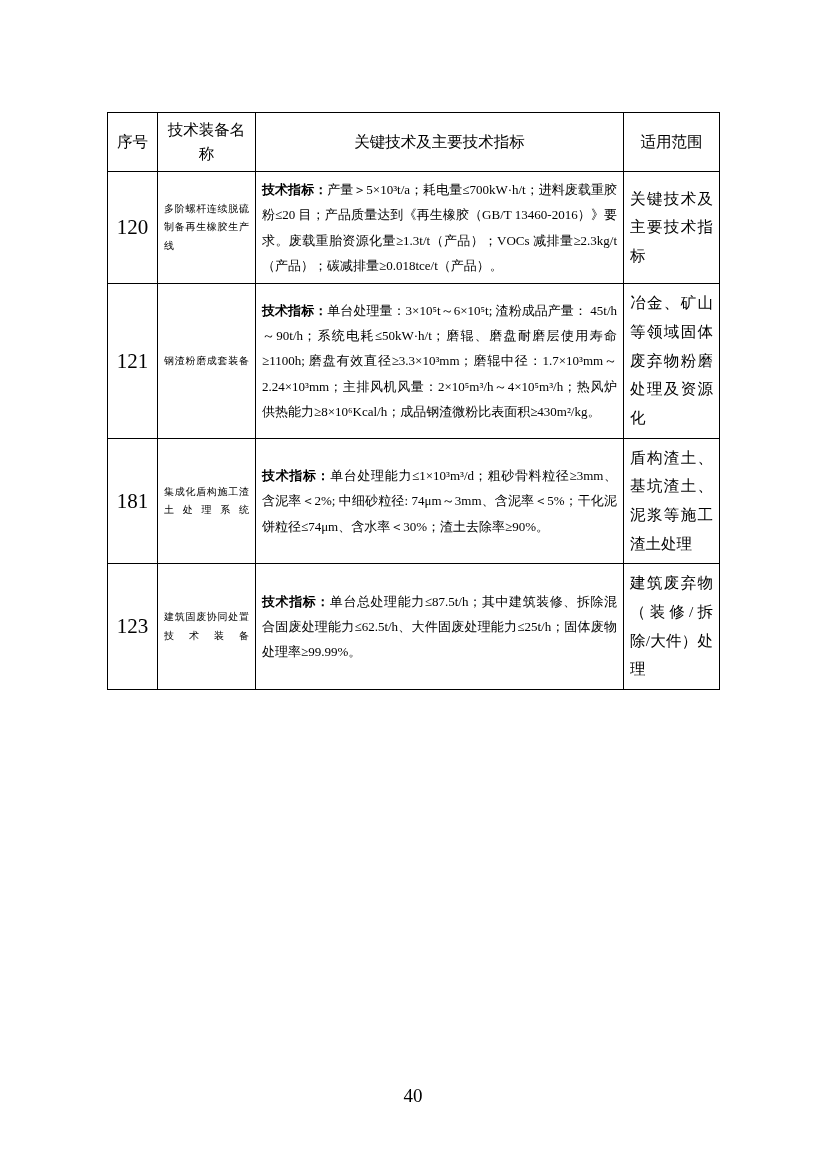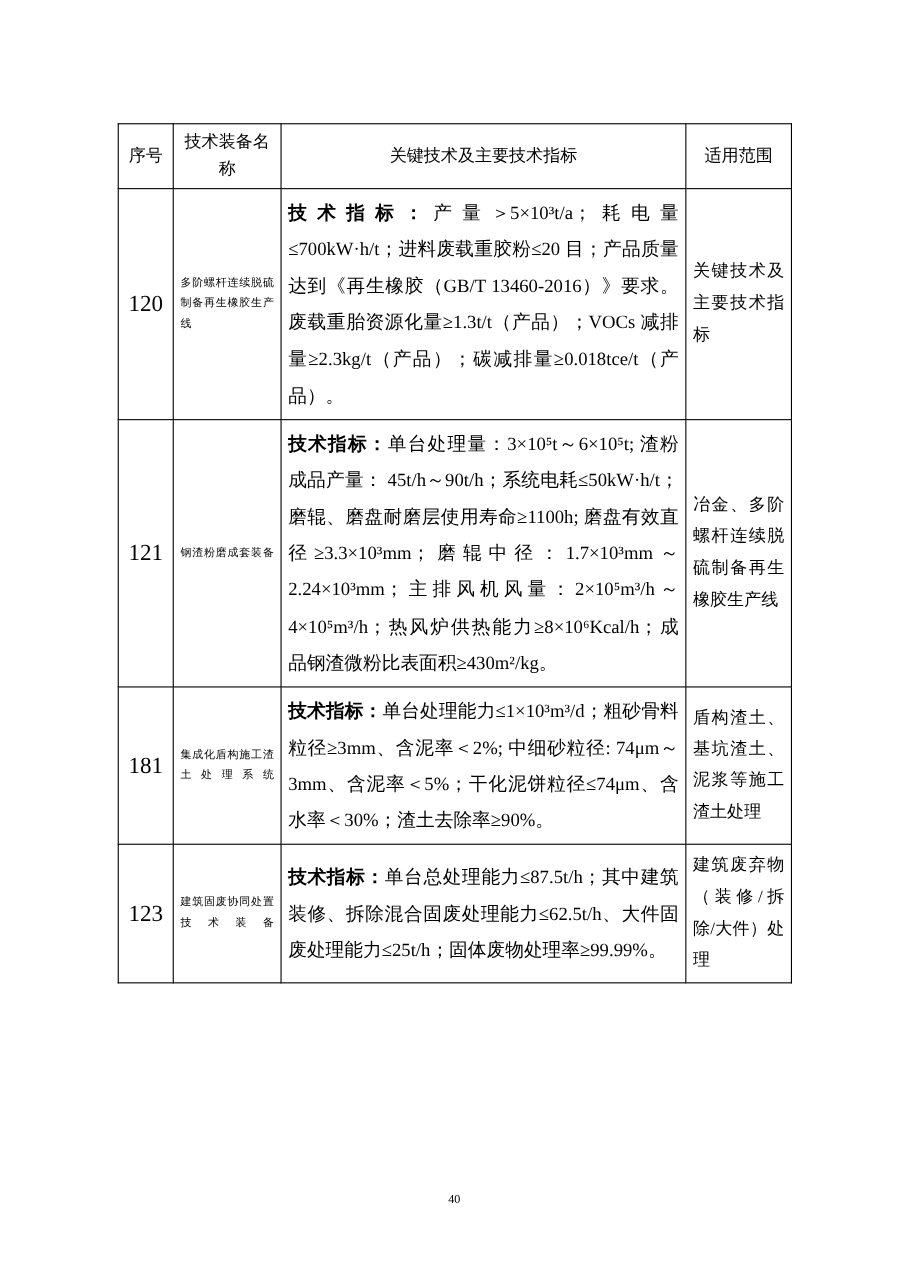--- a/index.html
+++ b/index.html
@@ -61,21 +61,21 @@
   .cell-name {
     font-size: 10px;
     line-height: 1.85;
     text-align: justify;
     text-align-last: justify;
     text-justify: inter-ideograph;
     padding-left: 8px;
     padding-right: 8px;
   }
   .cell-tech {
-    font-size: 17px;
+    font-size: 13px;
     line-height: 1.95;
     text-align: justify;
     text-justify: inter-ideograph;
     padding-left: 7px;
     padding-right: 7px;
   }
   .cell-tech .lbl {
     font-weight: bold;
   }
   .cell-scope {
@@ -85,21 +85,21 @@
     text-justify: inter-ideograph;
     padding-left: 7px;
     padding-right: 7px;
   }
   .page-number {
     position: absolute;
     top: 1085px;
     left: 0;
     width: 826px;
     text-align: center;
-    font-size: 11px;
+    font-size: 19px;
     font-family: "Liberation Serif", serif;
   }
 </style>
 </head>
 <body>
 
 <div class="page">
 
   <div class="table-wrap">
     <table class="spec">
@@ -121,21 +121,21 @@
         <tr>
           <td class="cell-no">120</td>
           <td class="cell-name">多阶螺杆连续脱硫制备再生橡胶生产线</td>
           <td class="cell-tech"><span class="lbl">技术指标：</span><span>产量＞5×10³t/a；耗电量≤700kW·h/t；进料废载重胶粉≤20 目；产品质量达到《再生橡胶（GB/T 13460-2016）》要求。废载重胎资源化量≥1.3t/t（产品）；VOCs 减排量≥2.3kg/t（产品）；碳减排量≥0.018tce/t（产品）。</span></td>
           <td class="cell-scope">关键技术及主要技术指标</td>
         </tr>
         <tr>
           <td class="cell-no">121</td>
           <td class="cell-name">钢渣粉磨成套装备</td>
           <td class="cell-tech"><span class="lbl">技术指标：</span><span>单台处理量：3×10⁵t～6×10⁵t; 渣粉成品产量： 45t/h～90t/h；系统电耗≤50kW·h/t；磨辊、磨盘耐磨层使用寿命≥1100h; 磨盘有效直径≥3.3×10³mm；磨辊中径：1.7×10³mm～2.24×10³mm；主排风机风量：2×10⁵m³/h～4×10⁵m³/h；热风炉供热能力≥8×10⁶Kcal/h；成品钢渣微粉比表面积≥430m²/kg。</span></td>
-          <td class="cell-scope">冶金、多阶螺杆连续脱硫制备再生橡胶生产线</td>
+          <td class="cell-scope">冶金、矿山等领域固体废弃物粉磨处理及资源化</td>
         </tr>
         <tr>
           <td class="cell-no">181</td>
           <td class="cell-name">集成化盾构施工渣土处理系统</td>
           <td class="cell-tech"><span class="lbl">技术指标：</span><span>单台处理能力≤1×10³m³/d；粗砂骨料粒径≥3mm、含泥率＜2%; 中细砂粒径: 74μm～3mm、含泥率＜5%；干化泥饼粒径≤74μm、含水率＜30%；渣土去除率≥90%。</span></td>
           <td class="cell-scope">盾构渣土、基坑渣土、泥浆等施工渣土处理</td>
         </tr>
         <tr>
           <td class="cell-no">123</td>
           <td class="cell-name">建筑固废协同处置技术装备</td>

